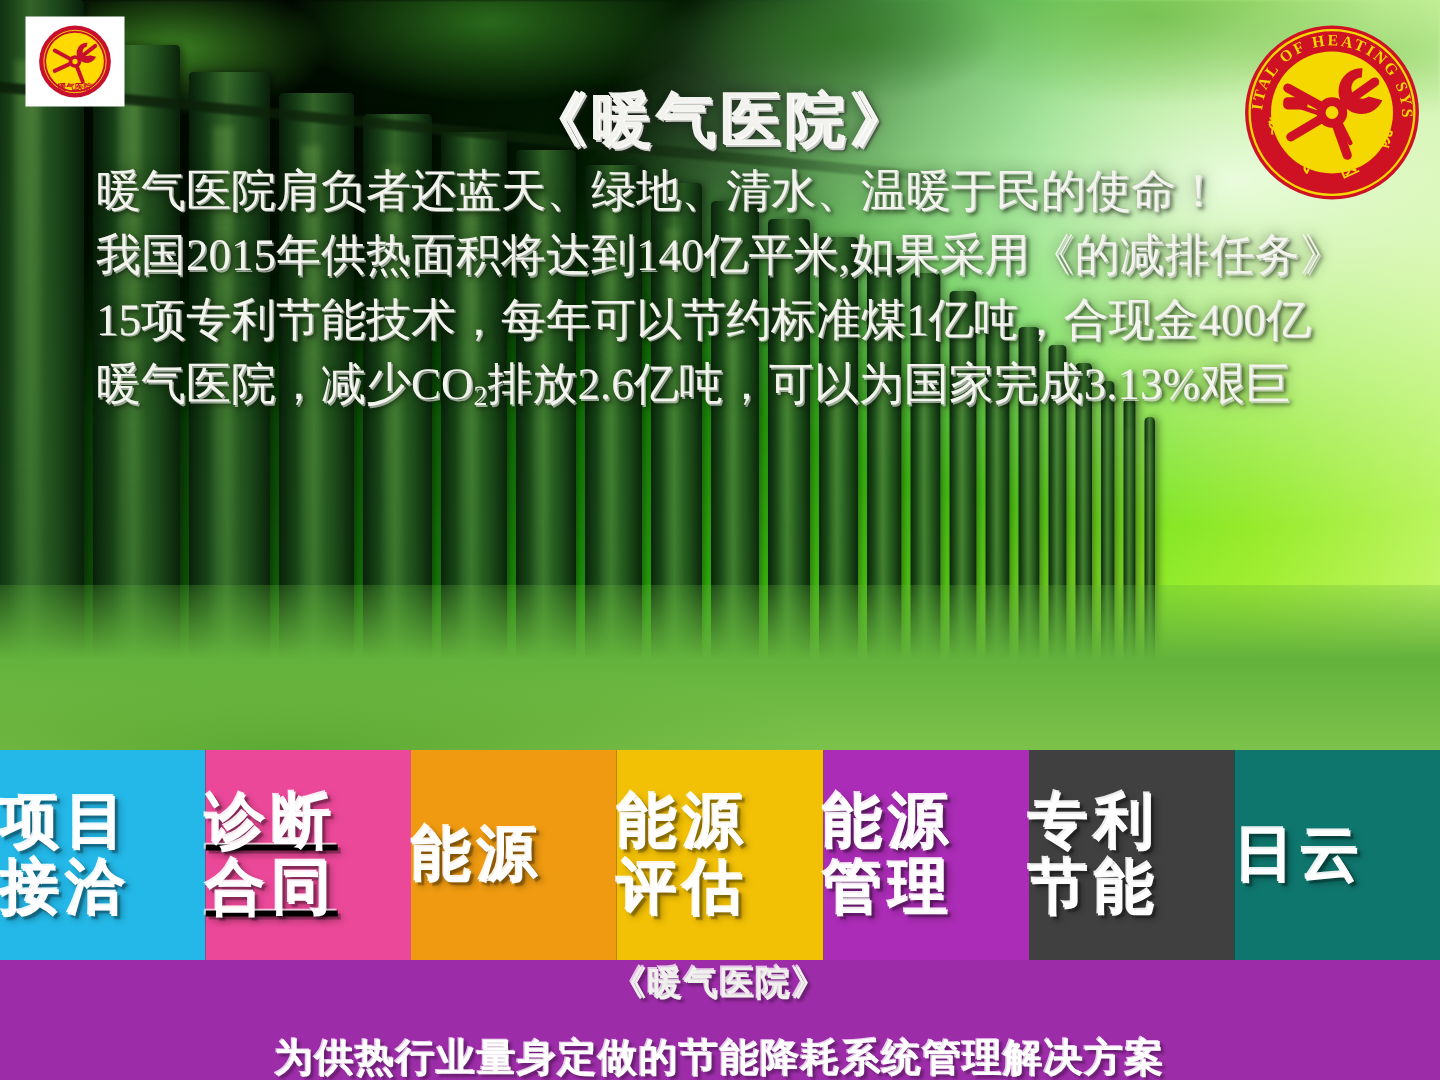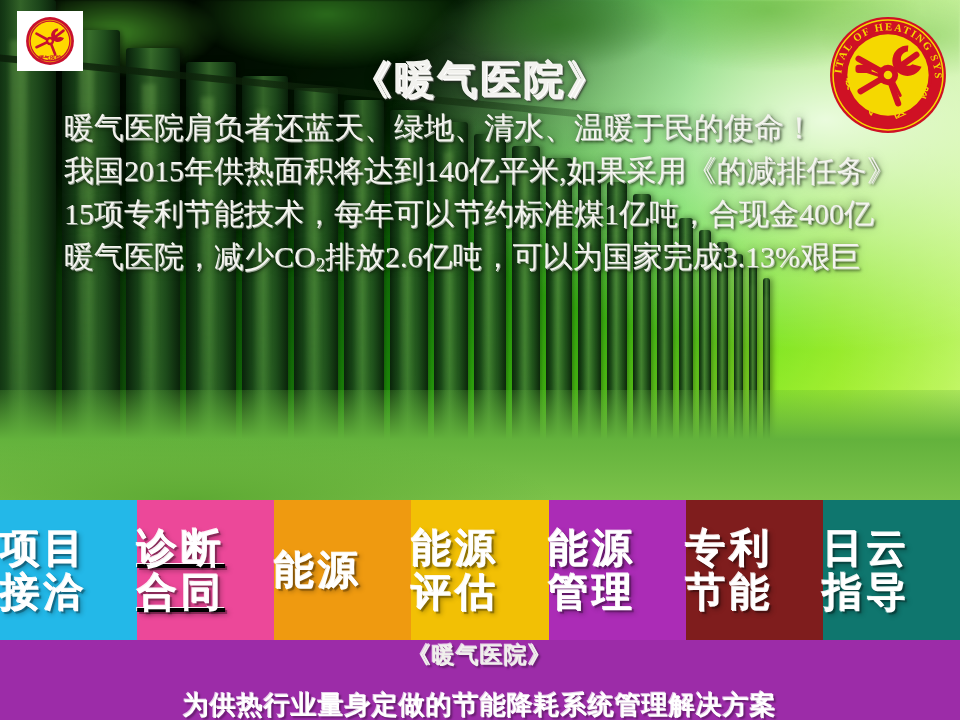--- a/index.html
+++ b/index.html
@@ -256,27 +256,26 @@
       <span>能源</span>
     </div>
     <div class="box" style="background: rgb(242, 192, 5);">
       <span>能源</span>
       <span>评估</span>
     </div>
     <div class="box" style="background: rgb(171, 44, 182);">
       <span>能源</span>
       <span>管理</span>
     </div>
-    <div class="box" style="background: #7f1d1d;">
+    <div class="box" style="background: #404040;">
       <span>专利</span>
       <span>节能</span>
     </div>
     <div class="box" style="background: #0f766e;">
       <span>日云</span>
-      <span>指导</span>
     </div>
   </div>
 
   <div class="footer" style="background: rgb(156, 44, 168);">
     <div class="f1">《暖气医院》</div>
     <div class="f2">为供热行业量身定做的节能降耗系统管理解决方案</div>
   </div>
 
 </div>
 

